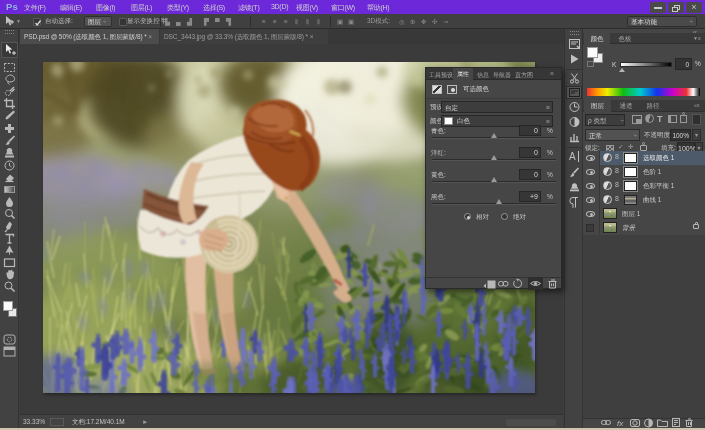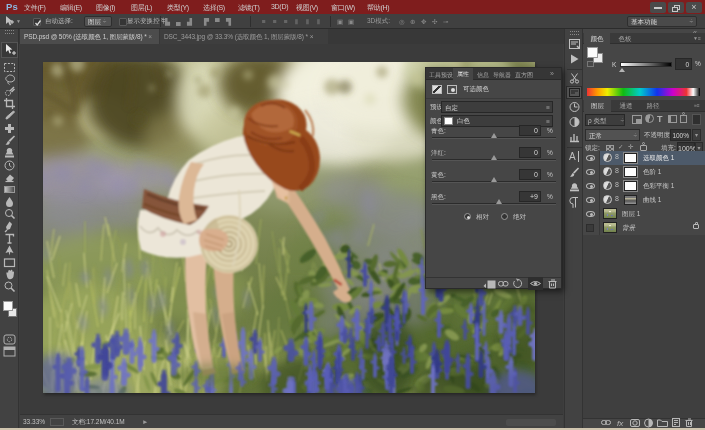--- a/index.html
+++ b/index.html
@@ -1,20 +1,20 @@
 <!DOCTYPE html>
 <html><head><meta charset="utf-8">
 <style>
 html,body{margin:0;padding:0;width:705px;height:430px;overflow:hidden;background:#3e3e3e;
 font-family:"Liberation Sans",sans-serif;-webkit-font-smoothing:antialiased}
 *{box-sizing:border-box}
 .abs{position:absolute}
 #app{position:relative;width:705px;height:430px}
 
-#menubar{left:0;top:0;width:705px;height:14px;background:#7f1d1d;color:#cfcfcf;font-size:7px}
+#menubar{left:0;top:0;width:705px;height:14px;background:#6d28d9;color:#cfcfcf;font-size:7px}
 .mi{position:absolute;top:3px;white-space:nowrap;letter-spacing:-0.3px}
 #pslogo{position:absolute;left:6px;top:1px;width:16px;height:12px;color:#8cb8e2;
 font-size:9.5px;font-weight:bold;line-height:12px;letter-spacing:0.2px}
 .winbtn{position:absolute;top:2px;width:16px;height:11px;background:#4a4a4a;border-radius:2px;
 color:#c8c8c8;font-size:6.5px;text-align:center;line-height:10px}
 
 #optbar{left:0;top:14px;width:705px;height:15px;background:#404040;border-bottom:1px solid #2c2c2c;color:#bdbdbd;font-size:6.5px}
 .ob{position:absolute;top:3px}
 .cb{position:absolute;top:4px;width:8px;height:8px;background:#353535;border:1px solid #5a5a5a;border-radius:1px;
 color:#ddd;font-size:6.5px;line-height:7px;text-align:center}

